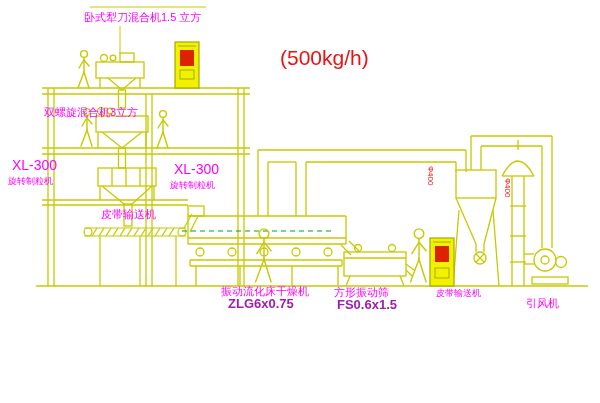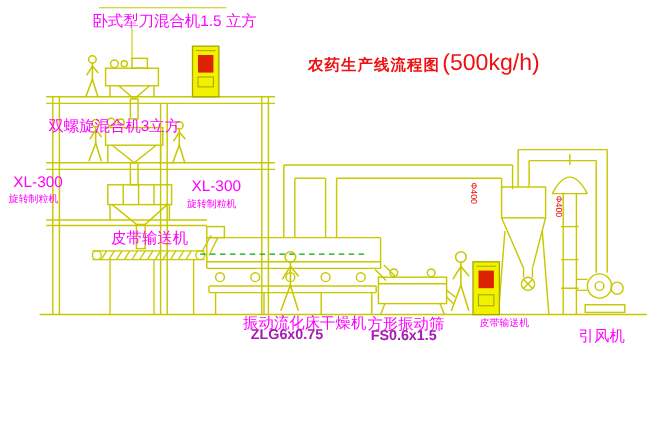--- a/index.html
+++ b/index.html
@@ -1,21 +1,21 @@
 <!DOCTYPE html>
 <html><head>
 <meta charset="utf-8">
 <style>
   *{box-sizing:border-box;margin:0;padding:0}
   html,body{width:600px;height:403px}
   body{position:relative;background:#ffffff;overflow:hidden;font-family:"Liberation Sans",sans-serif}
   svg{position:absolute;left:0;top:0}
   .lbl{position:absolute;white-space:nowrap;color:#ff00ff;line-height:1}
   .s9{font-size:9px}
-  .s10{font-size:14px}
+  .s10{font-size:11px}
   .s14{font-size:14px;font-weight:normal}
   .model{color:#a21caf;font-weight:bold;font-size:13px}
   .dim{position:absolute;color:#ee1111;font-size:8px;white-space:nowrap;
        transform:rotate(90deg);transform-origin:left top;line-height:1}
   .title{position:absolute;left:280px;top:46px;display:flex;align-items:baseline;gap:2px;color:#ee1111}
   .title .main{font-size:14px;font-weight:bold;letter-spacing:1px}
   .title .cap{font-size:21px}
 </style>
 </head>
 <body>
@@ -211,21 +211,20 @@
   </g>
 
   <use href="#person" transform="translate(84,50)"></use>
   <use href="#person" transform="translate(87,108)"></use>
   <use href="#person" transform="translate(163,110)"></use>
   <use href="#person" transform="translate(264,228) scale(1.42)"></use>
   <use href="#person" transform="translate(419,228) scale(1.42)"></use>
 </svg>
 
 <div class="title">
-  <span class="main">农药生产线流程图</span>
   <span class="cap">(500kg/h)</span>
 </div>
 
 <div class="lbl s10" style="left:84px;top:12px">卧式犁刀混合机1.5 立方</div>
 <div class="lbl s10" style="left:44px;top:107px">双螺旋混合机3立方</div>
 
 <div class="lbl s14" style="left:12px;top:158px">XL-300</div>
 <div class="lbl s9" style="left:8px;top:177px">旋转制粒机</div>
 
 <div class="lbl s14" style="left:174px;top:162px">XL-300</div>

